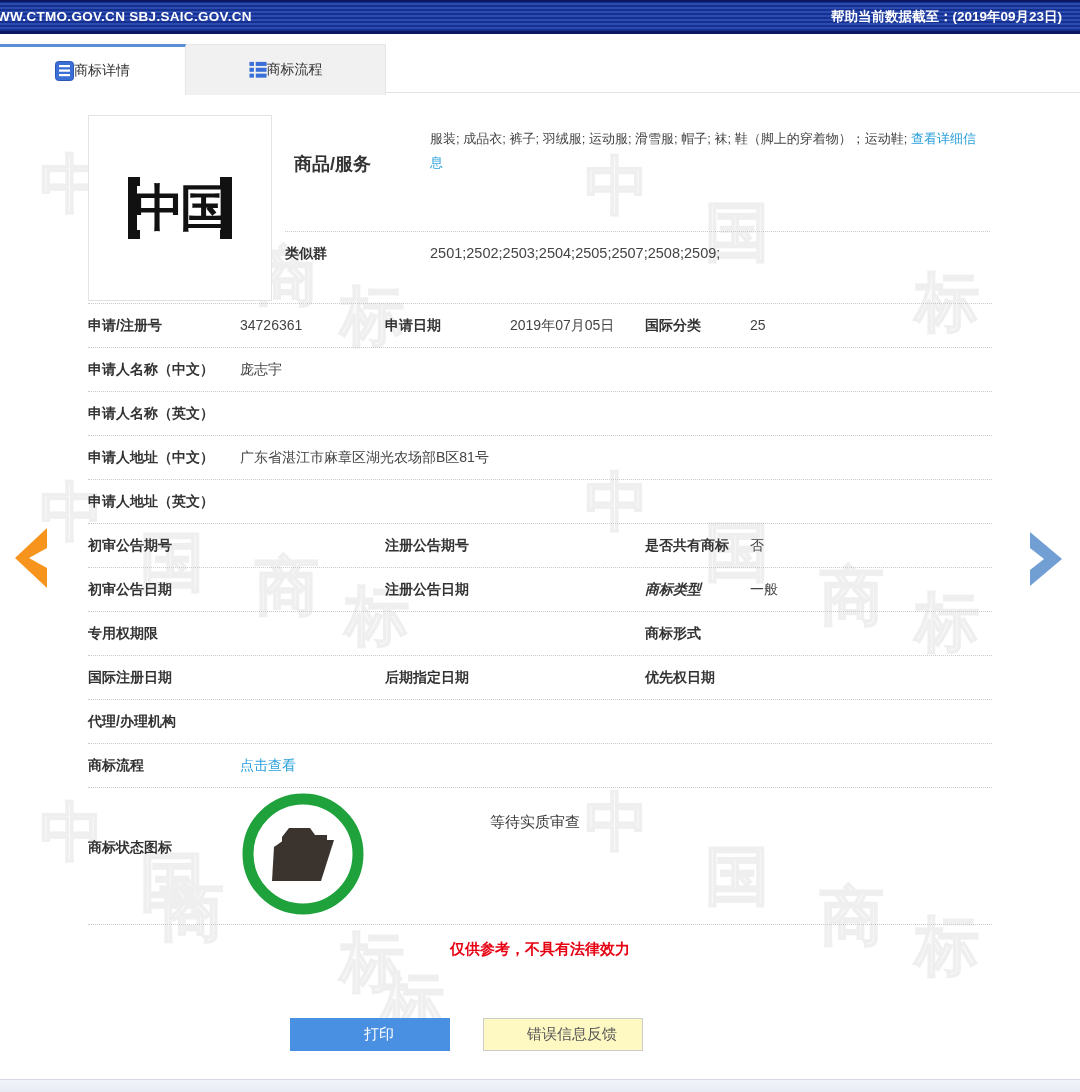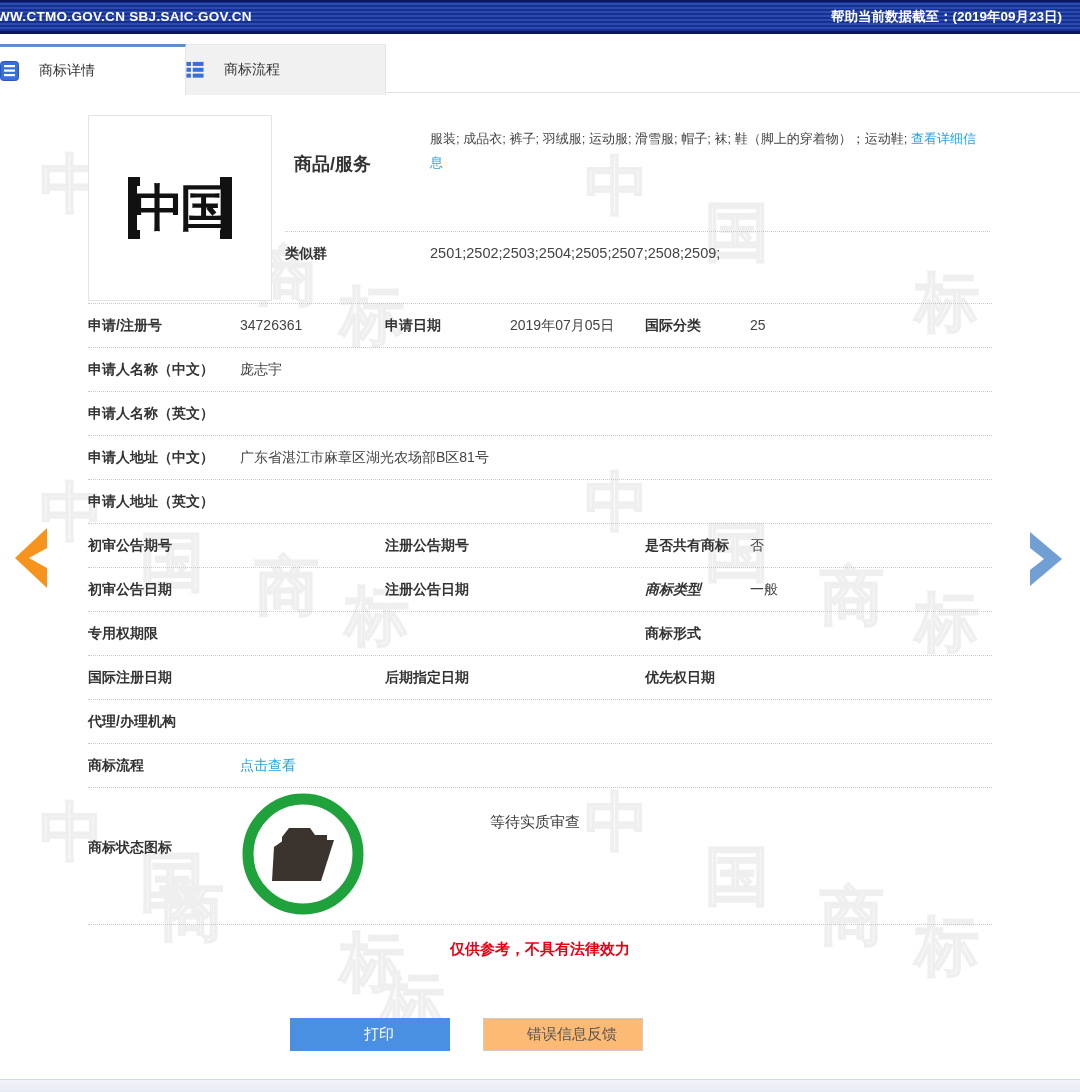--- a/index.html
+++ b/index.html
@@ -18,21 +18,21 @@
     display:flex;align-items:center;justify-content:space-between;
     color:#fff;font-size:13.5px;font-weight:bold;
   }
   .topbar .site{margin-left:-3px;letter-spacing:.3px;}
   .topbar-right{margin-right:18px;display:flex;}
   .topbar-right .help{cursor:pointer;}
   
   .tabs{position:absolute;left:0;top:44px;width:1080px;height:48px;border-bottom:1px solid #e2e2e2;}
   .tab{
     position:absolute;top:0;height:51px;box-sizing:border-box;
-    display:flex;align-items:center;gap:20px;
+    display:flex;align-items:center;justify-content:center;gap:0;
     font-size:14px;color:#333;cursor:pointer;
   }
   .tab.active{
     left:0;width:186px;background:#fff;
     border-top:3px solid var(--tab_accent);border-right:1px solid #e5e5e5;
   }
   .tab.inactive{
     left:186px;width:200px;background:#f1f1f1;
     border-right:1px solid #e5e5e5;border-top:1px solid #e8e8e8;
   }
@@ -86,21 +86,21 @@
     position:absolute;left:0;top:940px;width:1080px;text-align:center;
     color:var(--disclaimer_red);font-size:15px;font-weight:bold;
   }
   .btn{
     position:absolute;top:1018px;height:33px;width:160px;
     font-size:15px;cursor:pointer;box-sizing:border-box;
     font-family:inherit;
     padding-left:24px;
   }
   .btn.primary{left:290px;background:var(--button_blue);color:#fff;border:1px solid var(--button_blue);}
-  .btn.secondary{left:483px;background:#fdba74;color:#555;border:1px solid #ccc;}
+  .btn.secondary{left:483px;background:#fef9c3;color:#555;border:1px solid #ccc;}
   
   .arrow{position:absolute;cursor:pointer;}
   .arrow.prev{left:14px;top:527px;}
   .arrow.next{left:1026px;top:530px;}
   .footer{
     position:absolute;left:0;top:1079px;width:1080px;height:13px;
     background:linear-gradient(#f2f4fa,#e7eaf3);border-top:1px solid #d5d9e6;
   }
 </style>
 </head>

